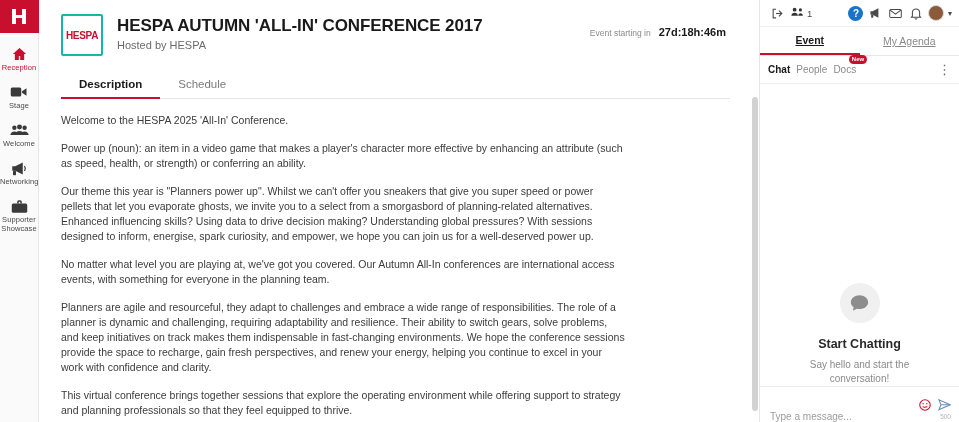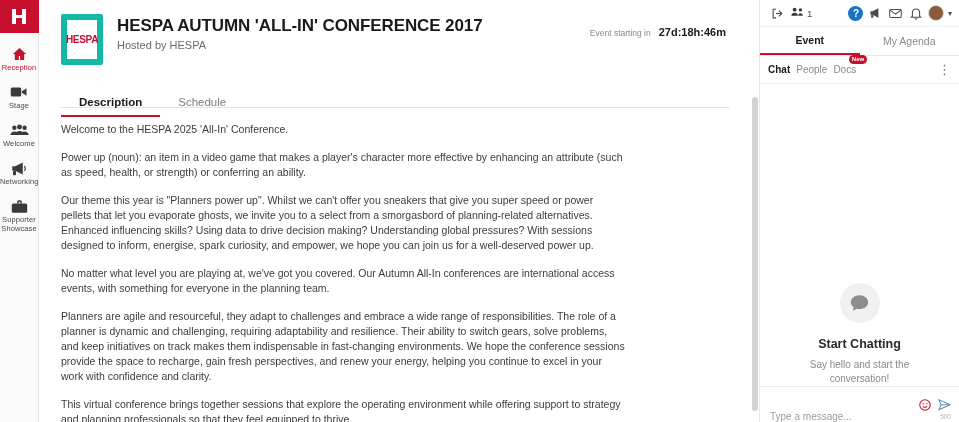--- a/index.html
+++ b/index.html
@@ -72,22 +72,22 @@
     top: 0; left: 0; right: 7px; bottom: 0;
     overflow: hidden;
   }
 
   .ev-header {
     display: flex;
     align-items: flex-start;
     padding: 14px 22px 0 22px;
   }
   .ev-logo {
-    width: 42px; height: 51px;
-    border: 6px solid #14b8a6;
+    width: 42px; height: 42px;
+    border: 2px solid #14b8a6;
     border-radius: 2px;
     display: flex; align-items: center; justify-content: center;
     margin-right: 14px;
     flex: 0 0 42px;
     background: #fff;
   }
   .ev-logo .lg {
     font-size: 10px; font-weight: bold; color: #c8102e; letter-spacing: -0.3px;
   }
   .ev-titles { flex: 1 1 auto; min-width:0; }
@@ -120,21 +120,21 @@
     border-bottom: 1px solid #e4e4e4;
     display: flex;
     gap: 0;
   }
   .tab {
     font-size: 11.5px;
     color: #7b7b7b;
     padding: 7px 18px 7px 18px;
     cursor: pointer;
     position: relative;
-    top: 10px;
+    top: 1px;
   }
   .tab.active {
     color: #1a1a1a;
     font-weight: bold;
     border-bottom: 2px solid #c8102e;
   }
 
   
   .content {
     padding: 14px 22px 0 22px;
@@ -208,20 +208,21 @@
     display: flex;
     border-bottom: 1px solid #e6e6e6;
     height: 29px;
   }
   .rtab {
     flex: 1 1 50%;
     display: flex; align-items: center; justify-content: center;
     font-size: 10.5px;
     color: #8a8a8a;
     cursor: pointer;
+    text-decoration: underline;
   }
   .rtab.active { color: #1a1a1a; font-weight: bold; border-bottom: 2px solid #c8102e; }
 
   .right-sub {
     display: flex;
     align-items: center;
     height: 28px;
     padding: 0 8px;
     gap: 6px;
     border-bottom: 1px solid #f0f0f0;

